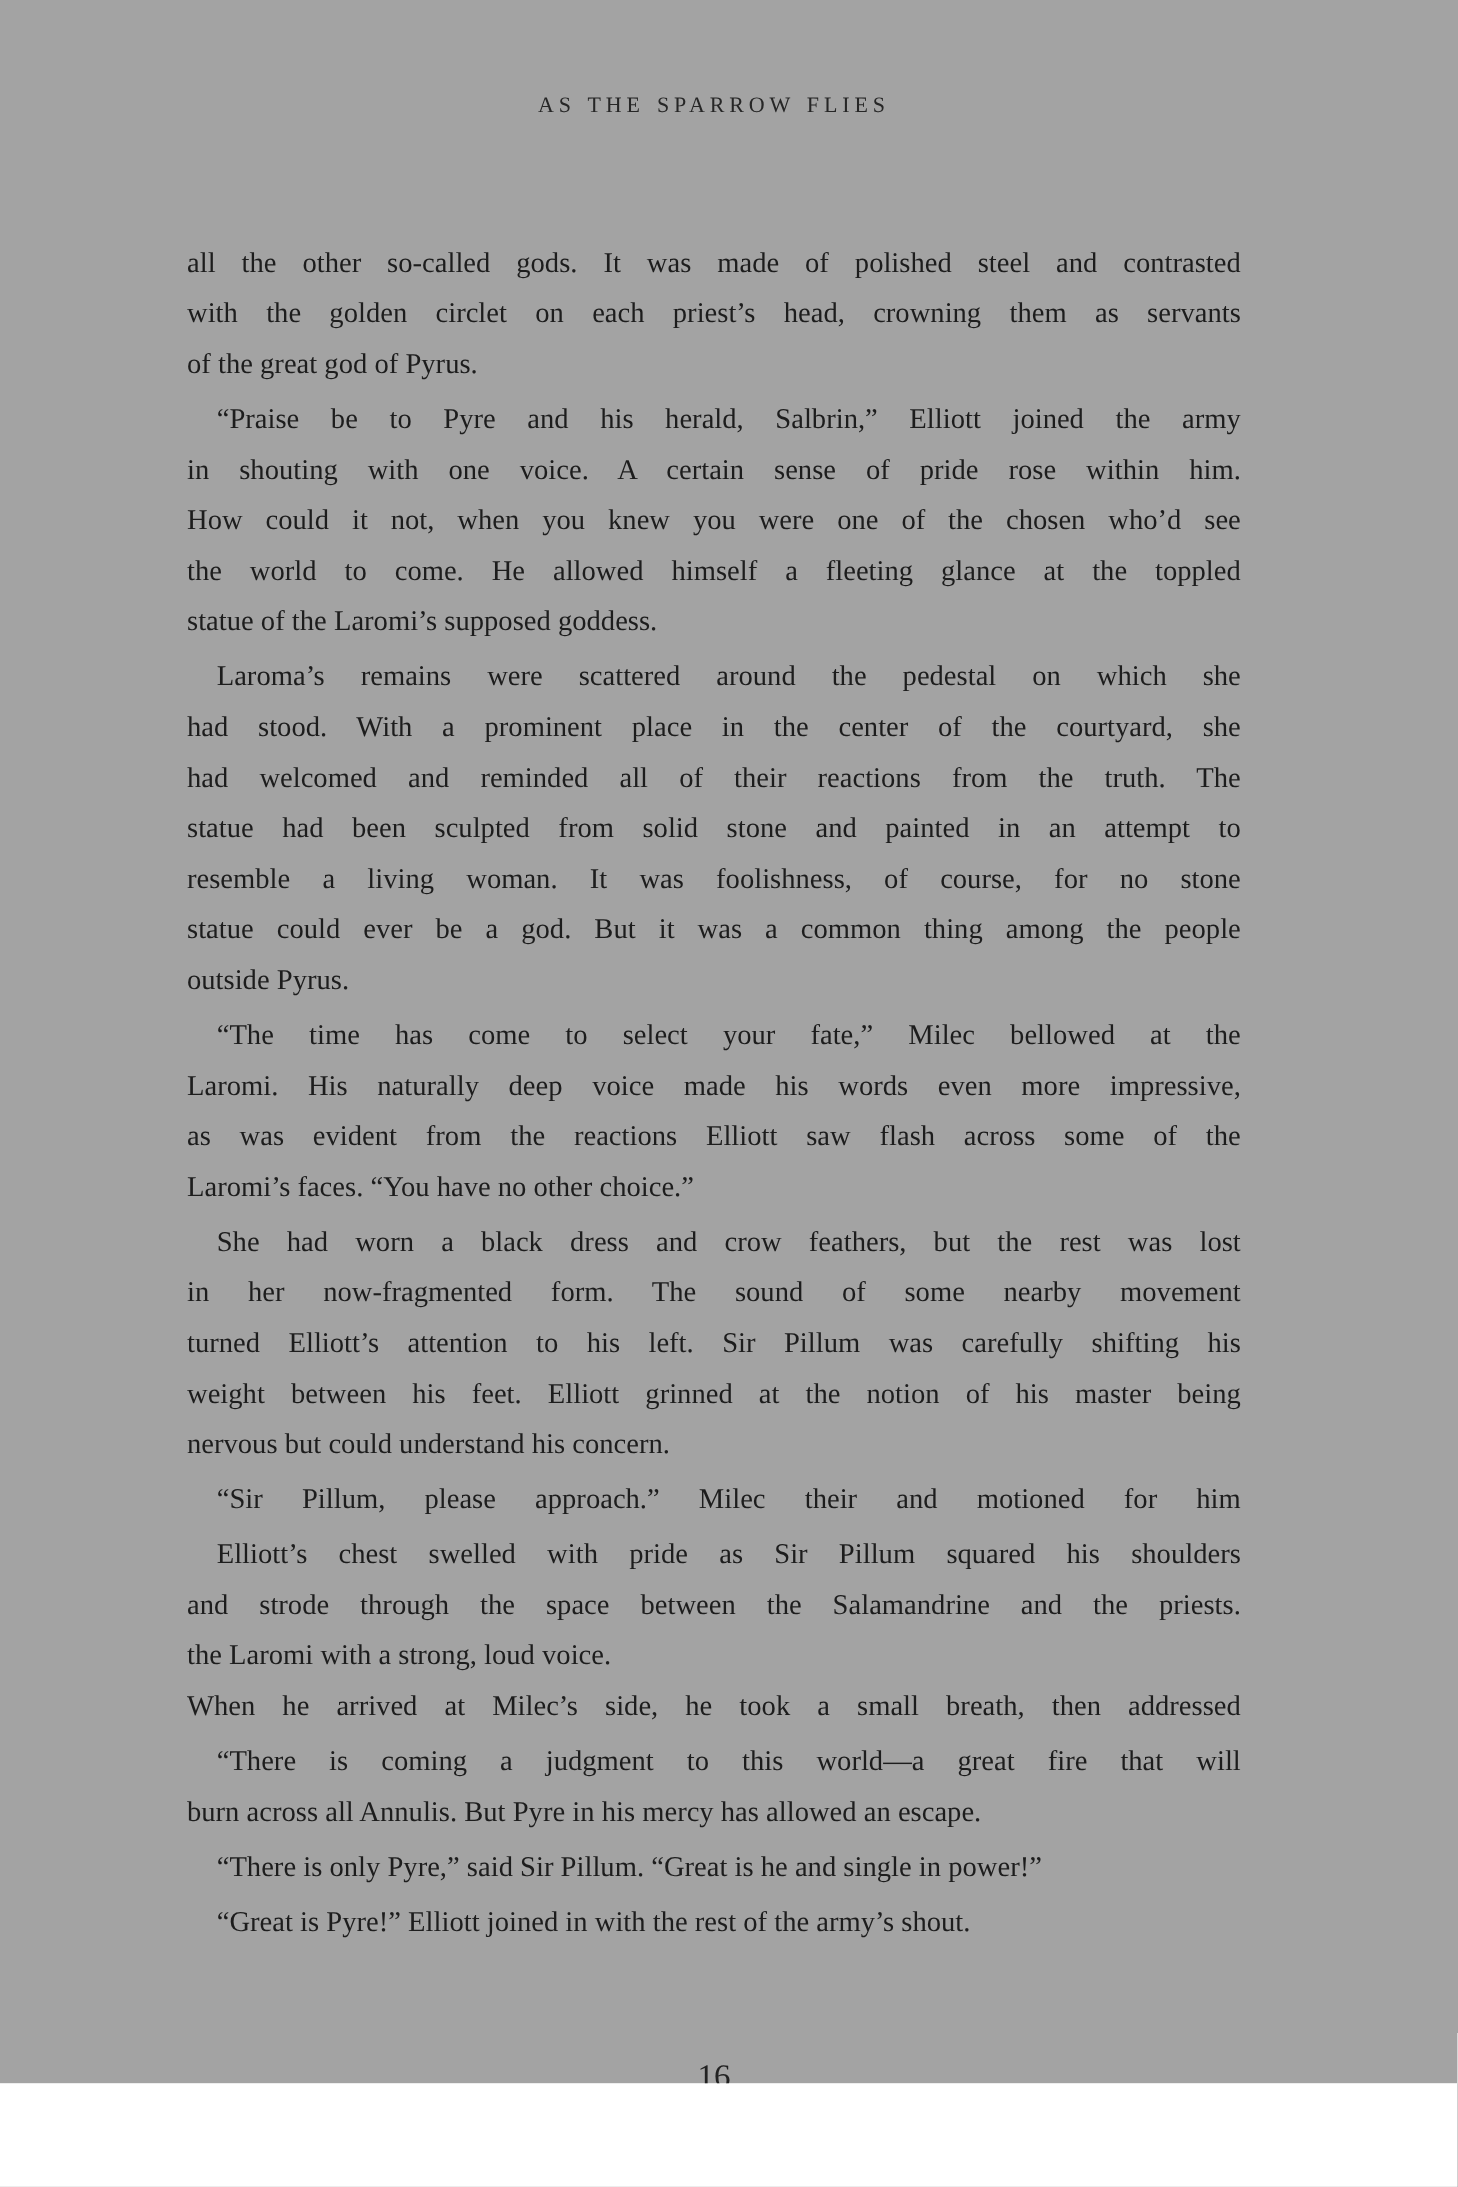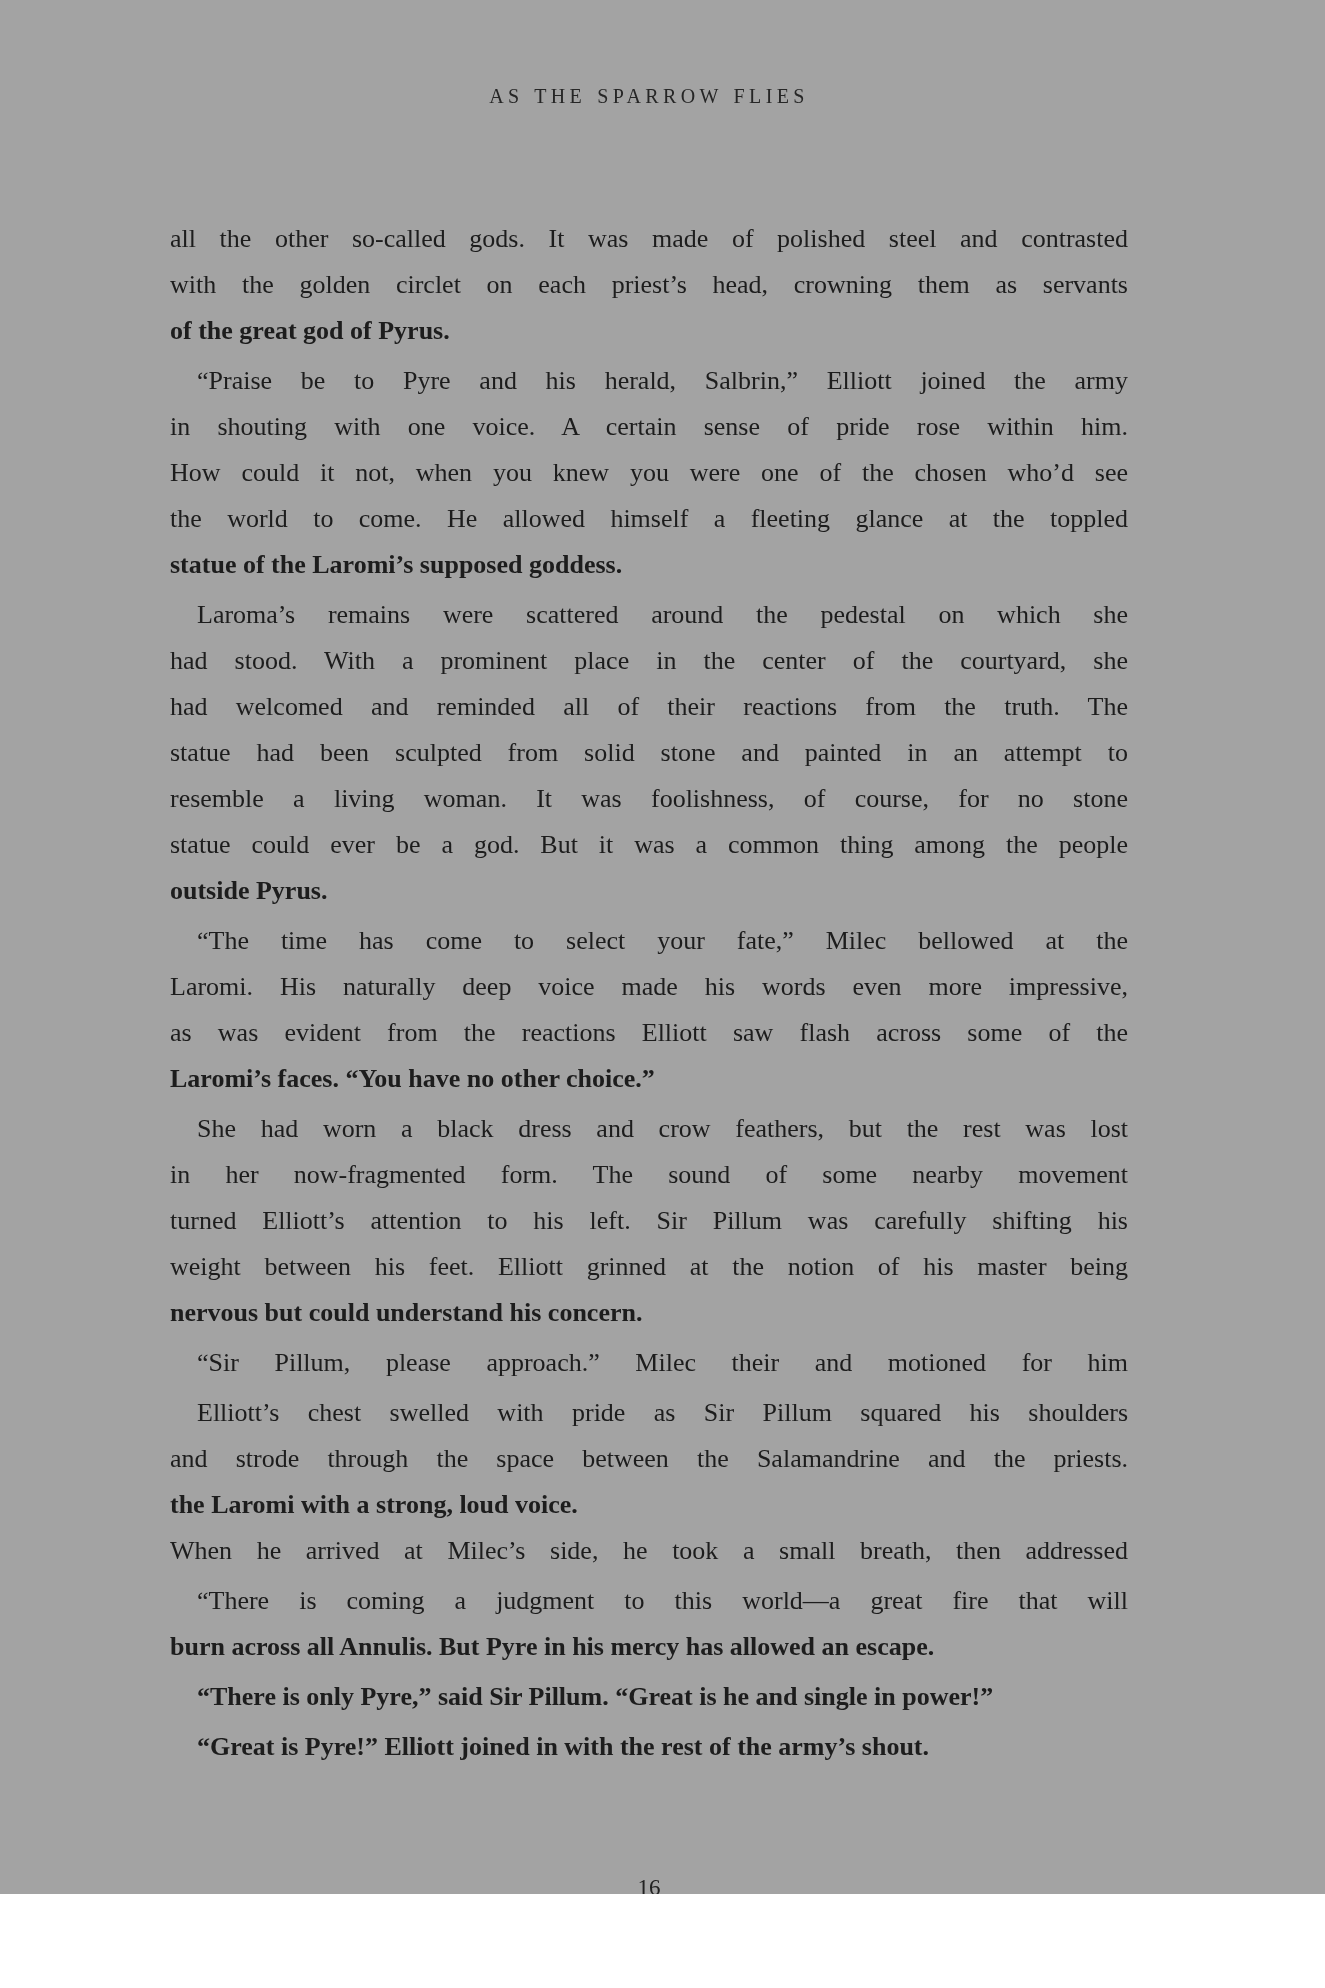--- a/index.html
+++ b/index.html
@@ -40,32 +40,31 @@
   }
   .paragraph { margin: 4px; padding: 0; }
   .line {
     height: 46px;
     overflow: hidden;
     text-align: justify;
     text-align-last: justify;
   }
   .line.last-line {
     text-align-last: left;
-    font-weight: bold;
   }
   .line.indented {
     text-indent: 27px;
   }
   .page-number {
     position: absolute;
     top: 1872px;
     left: 166px;
     width: 966px;
     text-align: center;
-    font-size: 23px;
+    font-size: 30px;
     line-height: 32px;
     color: #222222;
     font-variant-numeric: oldstyle-nums;
   }
 </style>
 </head>
 <body>
 
 <main class="page">
   <div class="running-header">AS THE SPARROW FLIES</div>

